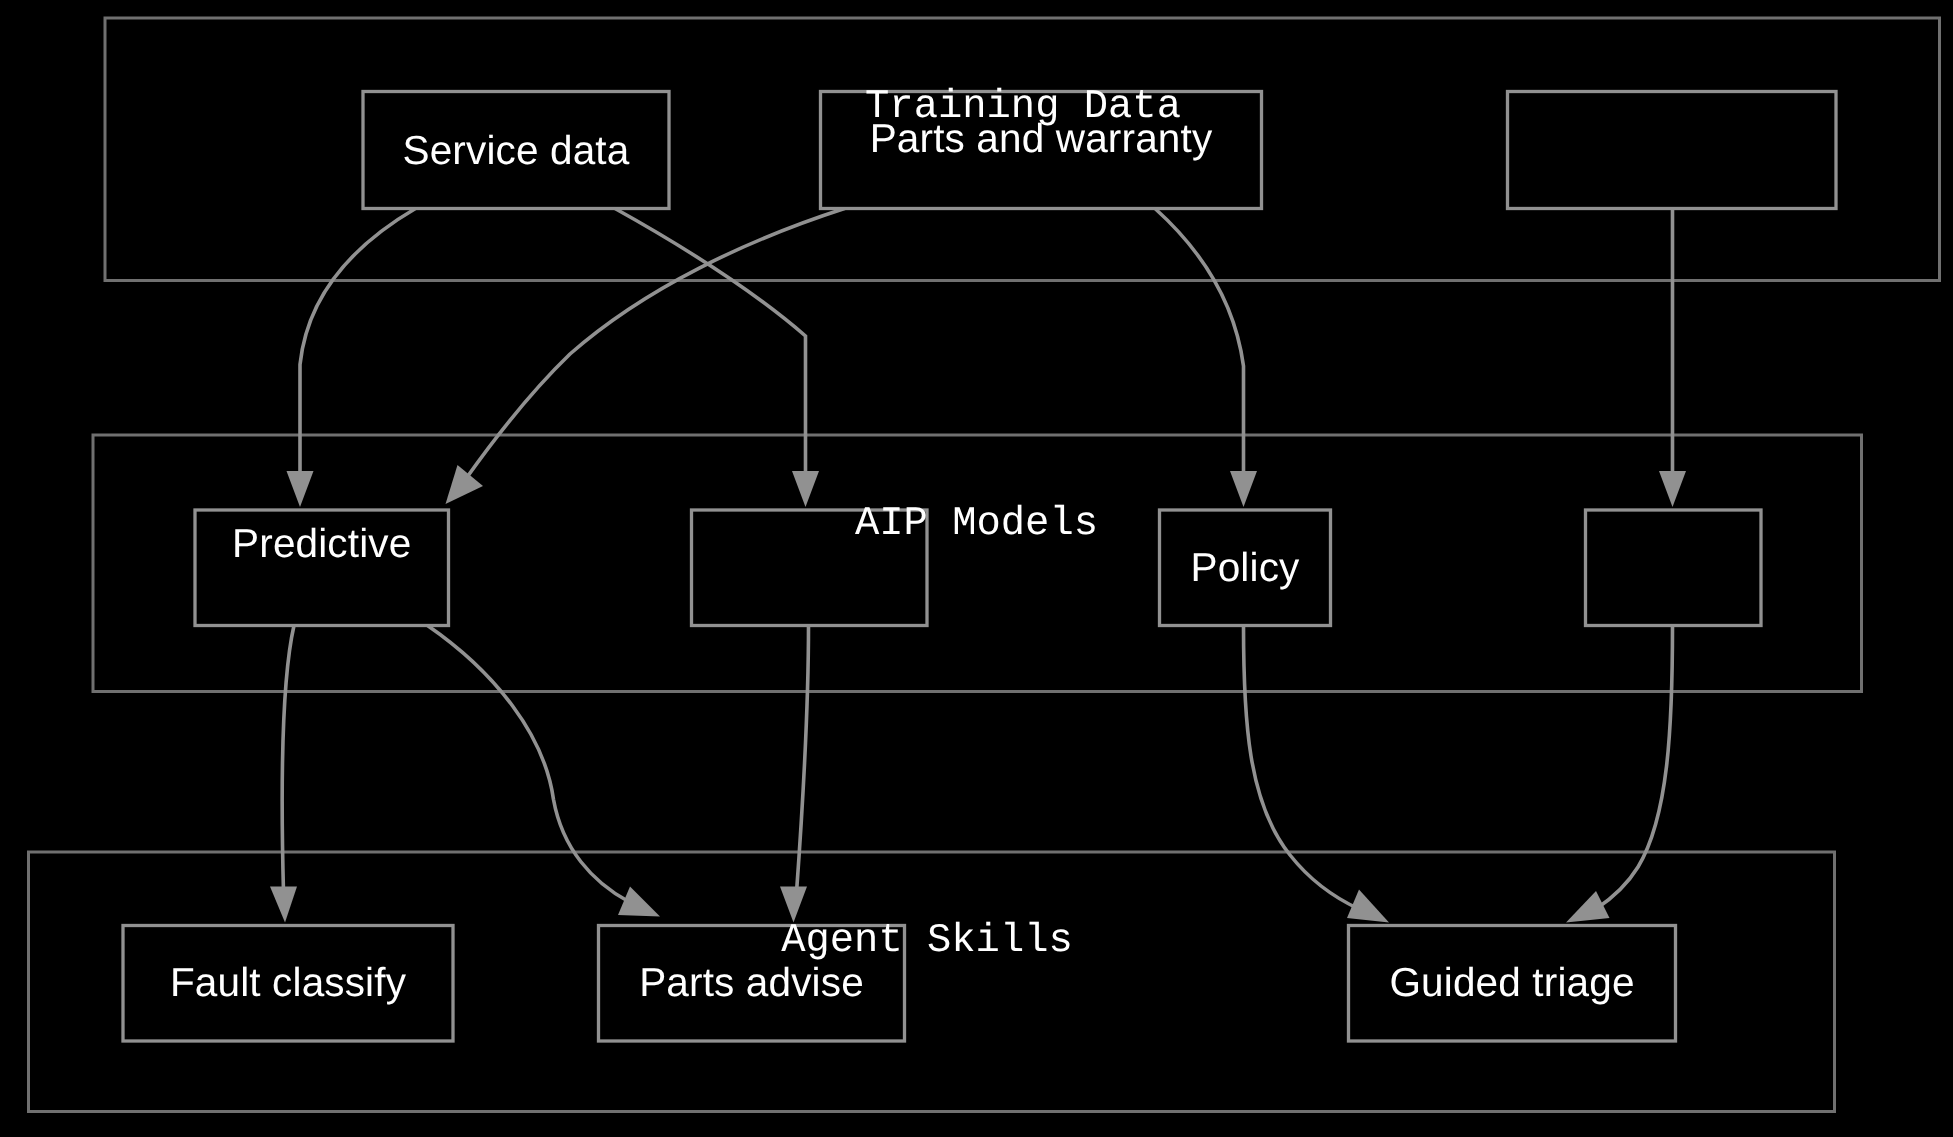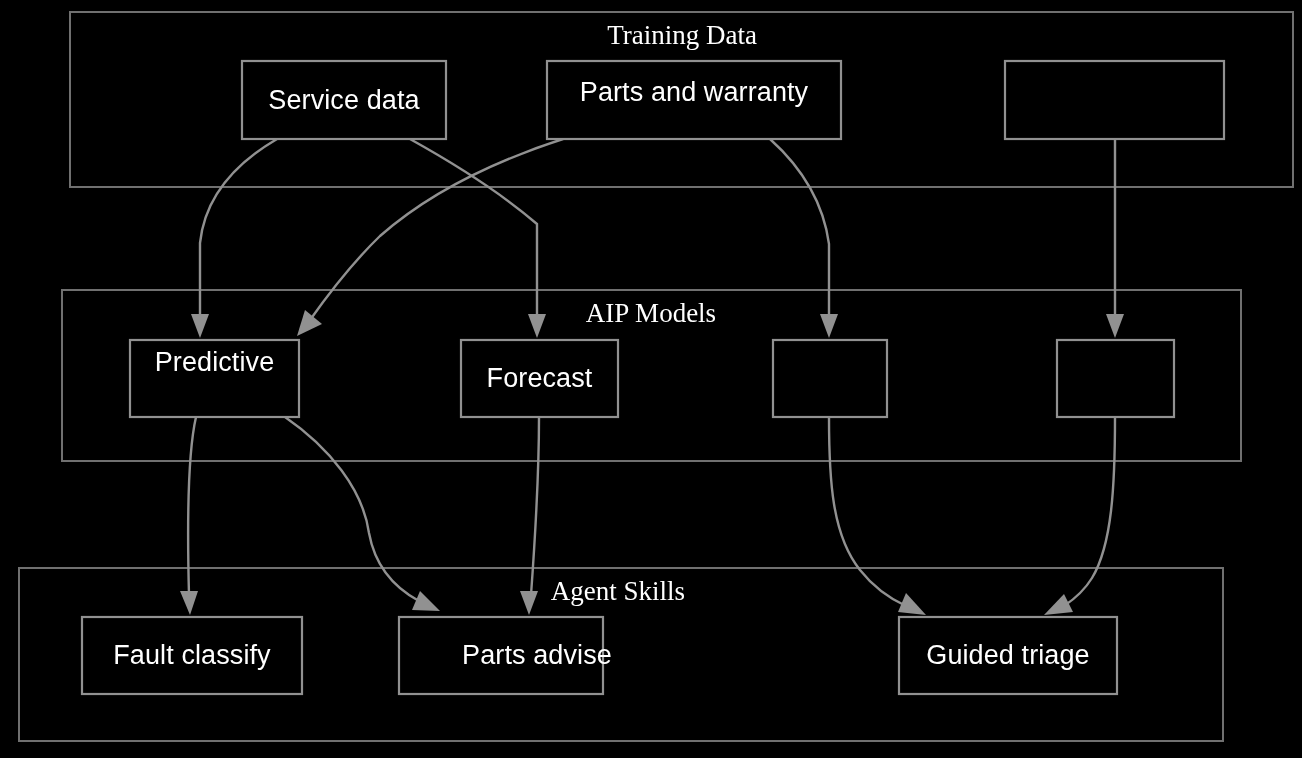--- a/index.html
+++ b/index.html
@@ -54,25 +54,26 @@
     color: #ffffff;
     font-family: "Liberation Sans", sans-serif;
     font-size: 27px;
     line-height: 1;
     white-space: nowrap;
     letter-spacing: 0.1px;
   }
   .cluster-label {
     position: absolute;
     color: #ffffff;
-    font-family: Liberation Serif, serif;
+    font-family: Liberation Mono, monospace;
     font-size: 27px;
     line-height: 1;
     white-space: nowrap;
     transform: translateX(-50%);
+    margin-top: 37px;
   }
 </style>
 </head>
 <body>
 
 <div id="diagram-root">
 
   <svg id="diagram-svg" viewBox="0 0 1302 758" xmlns="http://www.w3.org/2000/svg">
 
     <g>
@@ -138,18 +139,18 @@
     </g>
   </svg>
 
   <div class="cluster-label" style="left:682px; top:22px;">Training Data</div>
   <div class="cluster-label" style="left:651px; top:300px;">AIP Models</div>
   <div class="cluster-label" style="left:618px; top:578px;">Agent Skills</div>
 
   <div class="node-label" style="left:242px; top:61px; width:204px; height:78px;">Service data</div>
   <div class="node-label" style="left:547px; top:61px; width:294px; height:63px;">Parts and warranty</div>
   <div class="node-label" style="left:130px; top:324px; width:169px; height:77px;">Predictive</div>
-  <div class="node-label" style="left:461px; top:340px; width:157px; height:77px;">Forecast</div>
+  <div class="node-label" style="left:773px; top:340px; width:114px; height:77px;">Policy</div>
   <div class="node-label" style="left:82px; top:617px; width:220px; height:77px;">Fault classify</div>
-  <div class="node-label" style="left:399px; top:617px; width:204px; height:77px;margin-left:36px;">Parts advise</div>
+  <div class="node-label" style="left:399px; top:617px; width:204px; height:77px;">Parts advise</div>
   <div class="node-label" style="left:899px; top:617px; width:218px; height:77px;border-radius:14px;">Guided triage</div>
 
 </div>
 
 </body></html>

